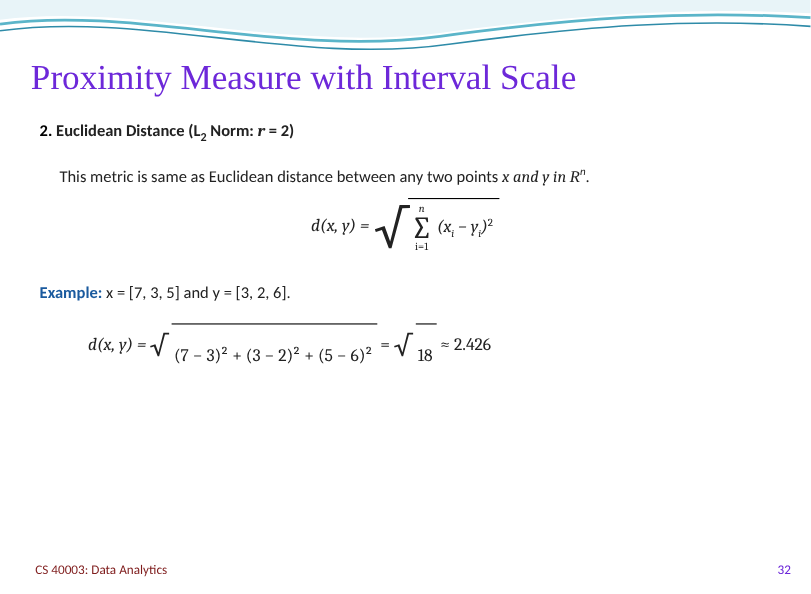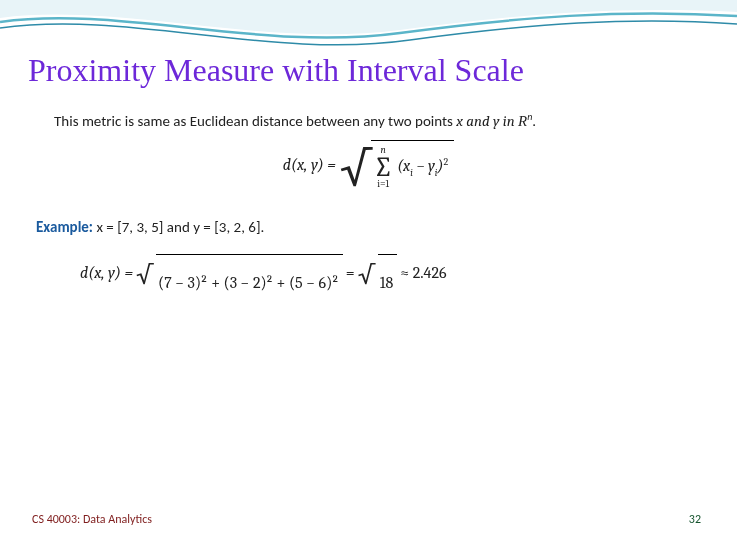--- a/index.html
+++ b/index.html
@@ -136,43 +136,48 @@
     position: absolute;
     bottom: 14px;
     left: 32px;
     font-family: Calibri, Arial, sans-serif;
     font-size: 12px;
     color: #7f1d1d;
   }
   .footer-right {
     position: absolute;
     bottom: 14px;
-    right: 36px;
+    right: 18px;
     font-family: Calibri, Arial, sans-serif;
     font-size: 12px;
-    color: #14532d;
+    color: #6d28d9;
   }
   .upstyle { font-style: normal; }
   .sup-n { font-size: 10px; vertical-align: super; font-style: italic; }
 </style>
 </head>
 <body>
 
 <div class="wave-container">
   <svg class="wave" viewBox="0 0 737 60" preserveAspectRatio="none">
     <path d="M0,18 C120,2 260,48 400,30 C520,14 620,6 737,12 L737,0 L0,0 Z" fill="#e8f4f8"></path>
     <path d="M0,22 C120,5 260,52 400,33 C520,17 620,9 737,16" stroke="#5bb5c9" stroke-width="2.5" fill="none"></path>
     <path d="M0,28 C130,10 270,60 410,40 C530,24 630,16 737,24" stroke="#2e8ba8" stroke-width="1.5" fill="none"></path>
   </svg>
 </div>
 
 <div class="title">Proximity Measure with Interval Scale</div>
 
 <div class="content">
 
+  <div class="heading">
+    <span class="num">2.</span>
+    <span>Euclidean Distance</span>
+    <span class="paren">(L</span><span class="sub">2</span><span> Norm: </span><span class="math-var">r</span><span> = 2)</span>
+  </div>
 
   <div class="line1">
     <span>This metric is same as Euclidean distance between any two points </span><span class="math-var">x</span><span class="math-var"> and </span><span class="math-var">y</span><span class="math-var"> in </span><span style="font-family:'Segoe Script',cursive;font-style:italic">R</span><span class="sup-n">n</span><span>.</span>
   </div>
 
   <div class="formula-block">
     <div class="formula-inner">
       <span class="dxy">d(x, y) = </span>
       <span class="sqrt-wrap">
         <span class="sqrt-sym">√</span>

